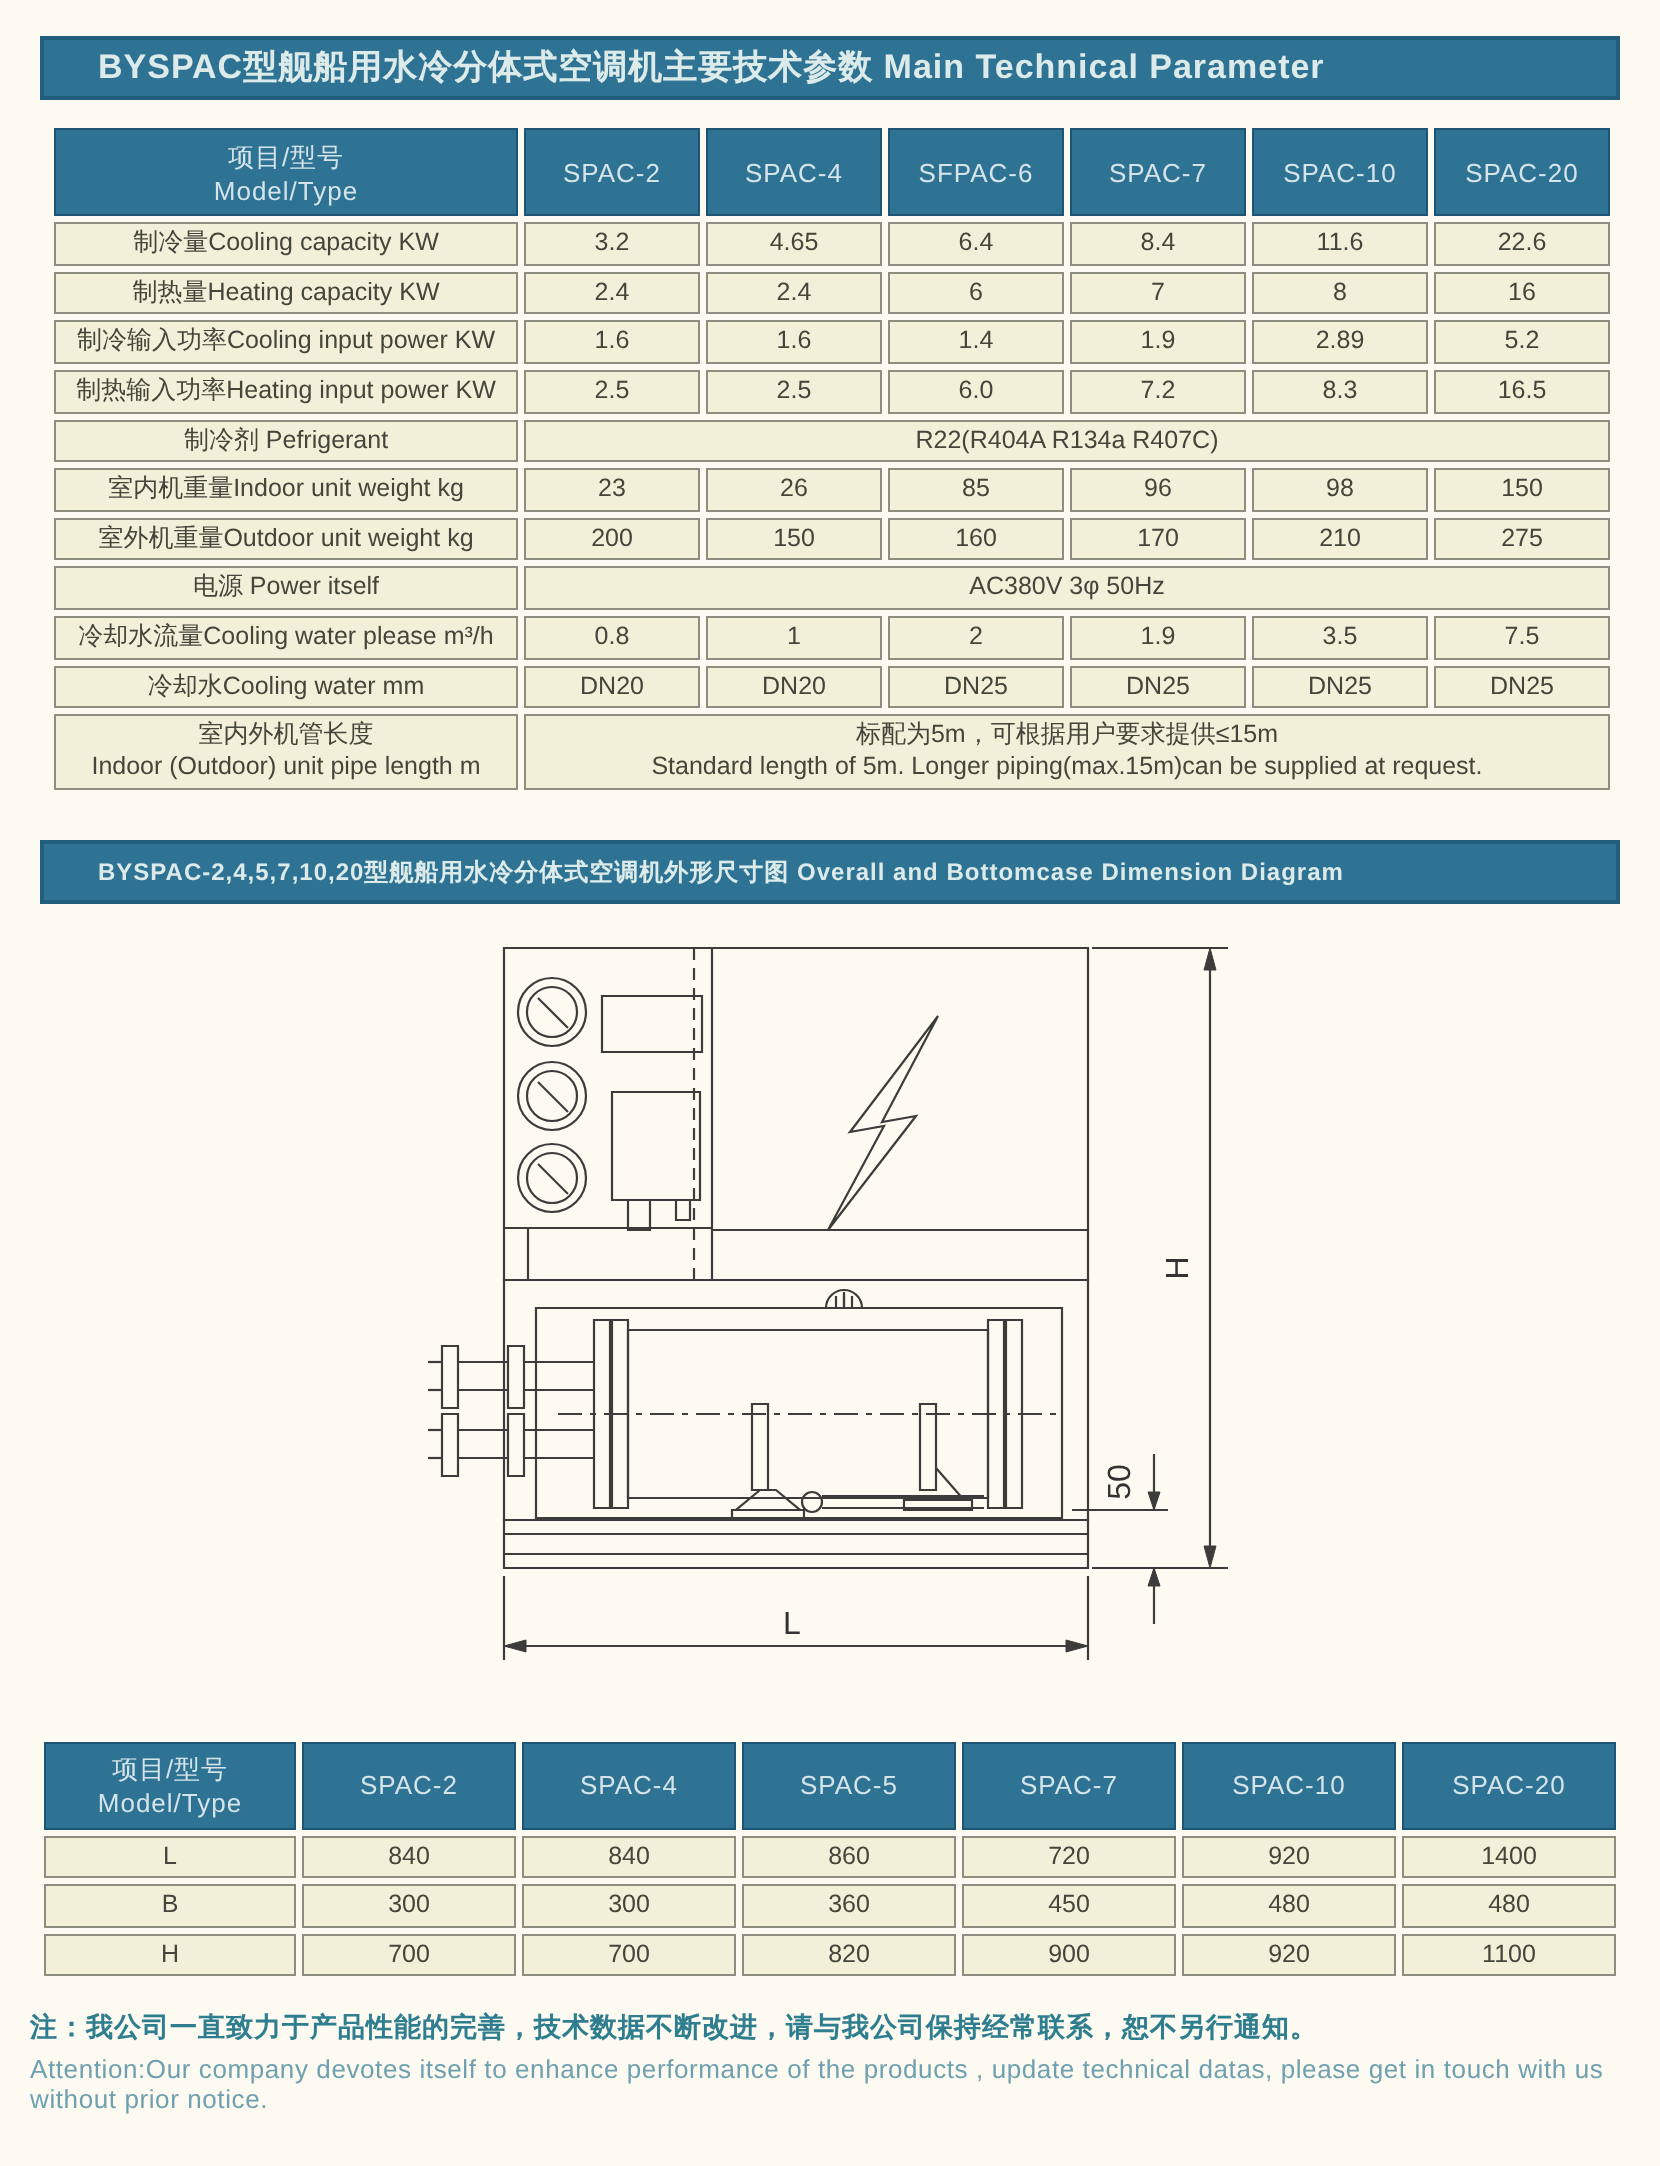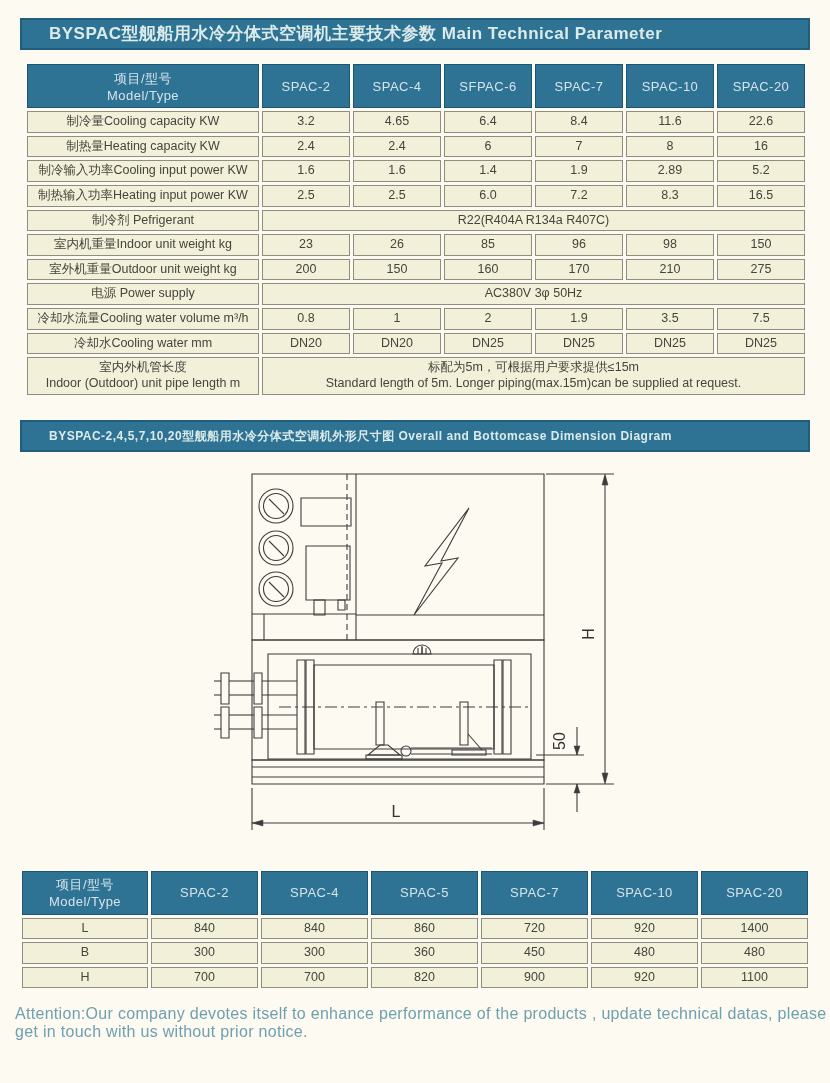--- a/index.html
+++ b/index.html
@@ -31,21 +31,21 @@
   #t1 col.lc{width:232px;} #t1 col.vc{width:88px;}
   #t2 col.lc{width:126px;} #t2 col.vc{width:107px;}
   #diagram{position:relative;height:404px;}
   #diagram svg{position:absolute;left:184px;top:10px;}
   #diagram svg *{vector-effect:non-scaling-stroke;}
   .ln{stroke:#3c3c3c;fill:none;stroke-width:1.1;}
   .fl{stroke:#3c3c3c;fill:#3c3c3c;stroke-width:.5;}
   .dimtxt{fill:#333;font-size:16px;font-family:"Liberation Sans","DejaVu Sans",sans-serif;}
   #footer{margin:14px 0 0 15px;}
   #footer .zh{color:#2f7e90;font-weight:bold;font-size:13.5px;letter-spacing:.5px;}
-  #footer .en{color:#6fa0b0;font-size:16px;margin-top:4px;letter-spacing:.3px;}
+  #footer .en{color:#6fa0b0;font-size:13px;margin-top:4px;letter-spacing:.3px;}
 </style>
 </head>
 <body>
 
 <div id="bar1" class="bar">
   <span>BYSPAC型舰船用水冷分体式空调机主要技术参数 Main Technical Parameter</span>
 </div>
 
 <table id="t1">
   <colgroup>
@@ -122,25 +122,25 @@
       <tr>
         <td>室外机重量Outdoor unit weight  kg</td>
         <td>200</td>
         <td>150</td>
         <td>160</td>
         <td>170</td>
         <td>210</td>
         <td>275</td>
       </tr>
       <tr>
-        <td>电源 Power supply</td>
+        <td>电源 Power itself</td>
         <td colspan="6">AC380V 3φ  50Hz</td>
       </tr>
       <tr>
-        <td>冷却水流量Cooling water volume m³/h</td>
+        <td>冷却水流量Cooling water please m³/h</td>
         <td>0.8</td>
         <td>1</td>
         <td>2</td>
         <td>1.9</td>
         <td>3.5</td>
         <td>7.5</td>
       </tr>
       <tr>
         <td>冷却水Cooling water  mm</td>
         <td>DN20</td>
@@ -323,14 +323,15 @@
         <td>700</td>
         <td>820</td>
         <td>900</td>
         <td>920</td>
         <td>1100</td>
       </tr>
     </tbody>
   </table>
 
 <div id="footer">
+  <div class="zh">注：我公司一直致力于产品性能的完善，技术数据不断改进，请与我公司保持经常联系，恕不另行通知。</div>
   <div class="en">Attention:Our company devotes itself to enhance performance of the products , update technical datas, please get in touch with us without prior notice.</div>
 </div>
 
 </body></html>

